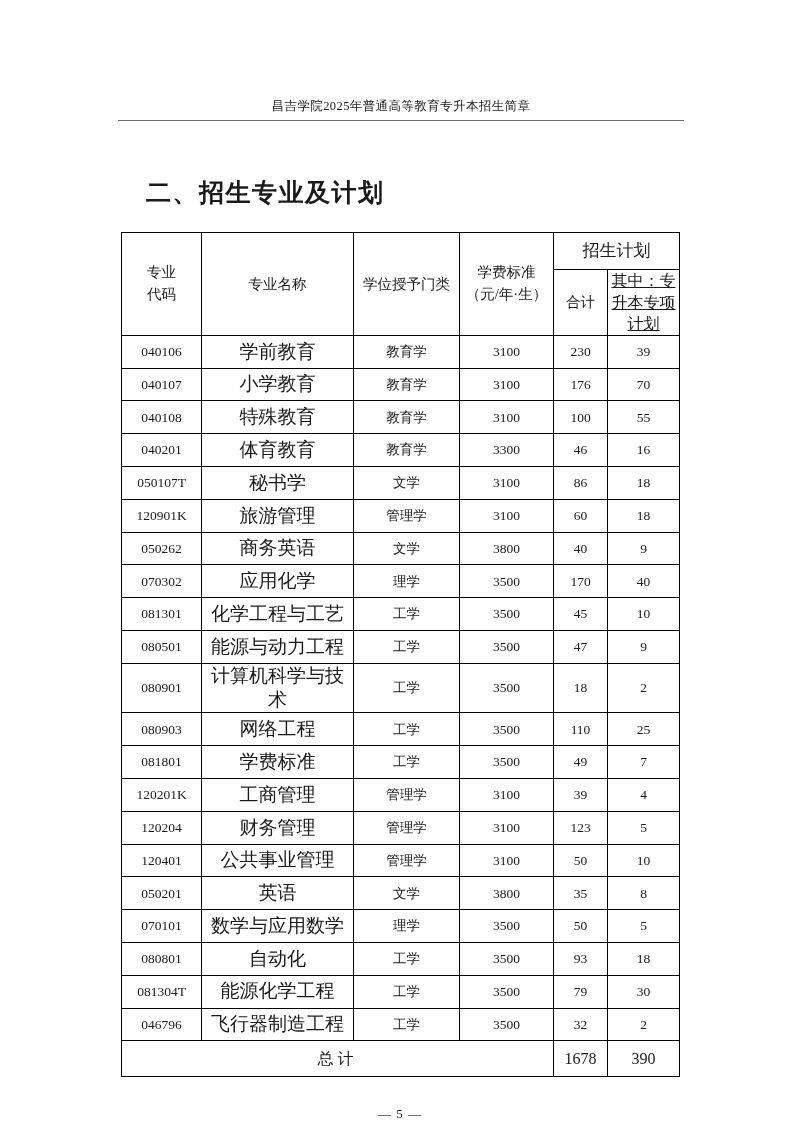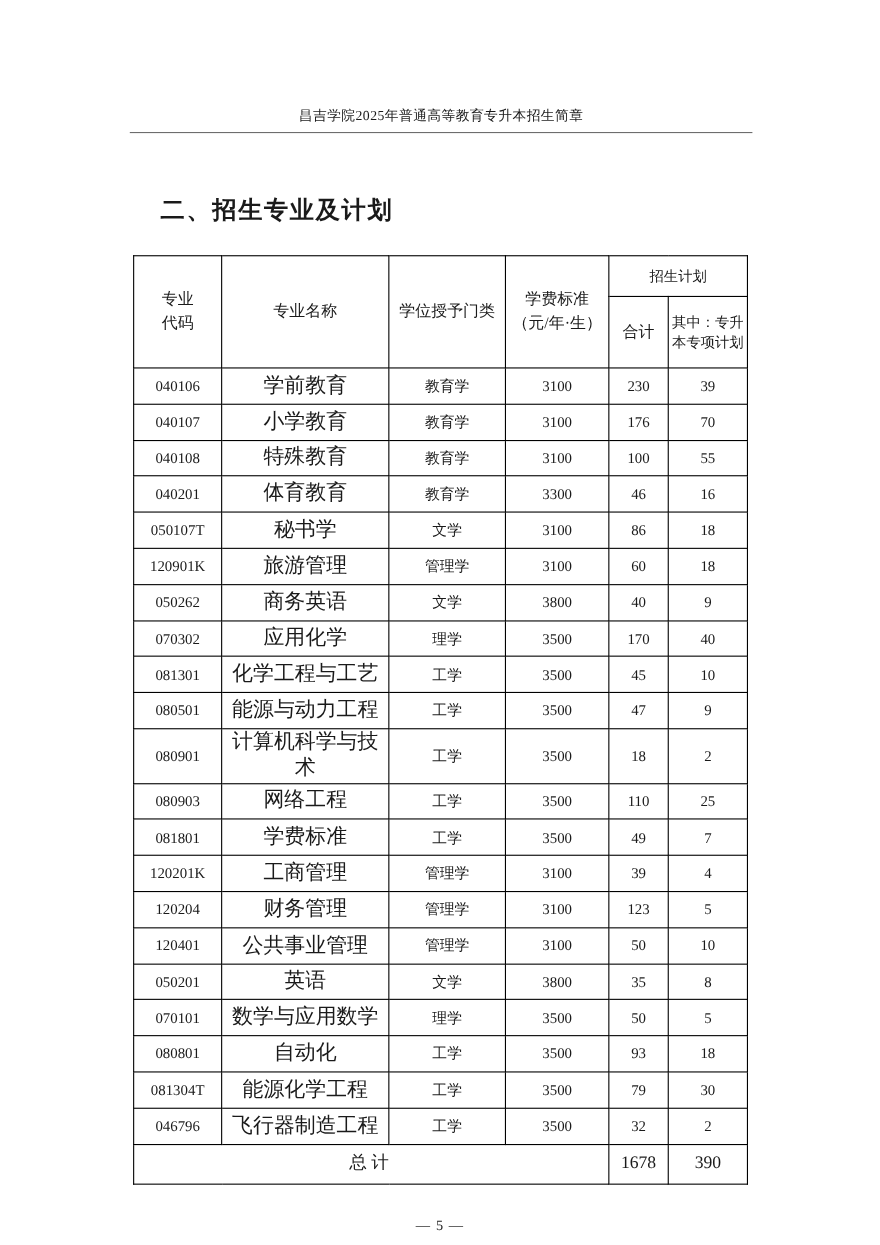--- a/index.html
+++ b/index.html
@@ -44,21 +44,21 @@
     left: 118px;
     width: 566px;
     border-top: 1px solid #6d6d6d;
   }
 
   
   .section-title {
     position: absolute;
     top: 132px;
     left: 146px;
-    font-size: 22px;
+    font-size: 25px;
     font-weight: bold;
     letter-spacing: 1.5px;
     font-family: "Liberation Serif", "DejaVu Serif", serif;
   }
 
   
   .table-wrap {
     position: absolute;
     top: 188px;
     left: 121px;
@@ -81,36 +81,37 @@
   
   col.c-code  { width: 80px; }
   col.c-name  { width: 152px; }
   col.c-deg   { width: 106px; }
   col.c-fee   { width: 94px; }
   col.c-tot   { width: 54px; }
   col.c-spec  { width: 72px; }
 
   thead td.head-cell {
     height: 36px;
-    font-size: 13px;
+    font-size: 17px;
   }
   thead td.head-tall {
     height: 100px;
     font-size: 14.5px;
   }
   thead td.head-mid {
     height: 64px;
     font-size: 14.5px;
   }
   .two-line { line-height: 1.5; }
   .sub-small {
-    font-size: 13px;
+    font-size: 16px;
     line-height: 1.35;
     padding: 0 3px;
     display: block;
+    text-decoration: underline;
   }
 
   tbody td {
     height: 31.8px;
     font-size: 13.5px;
   }
   tbody td.name-cell { font-size: 19px; }
   tbody td.num-cell  { font-size: 13.5px; }
 
   tr.total-row td {

